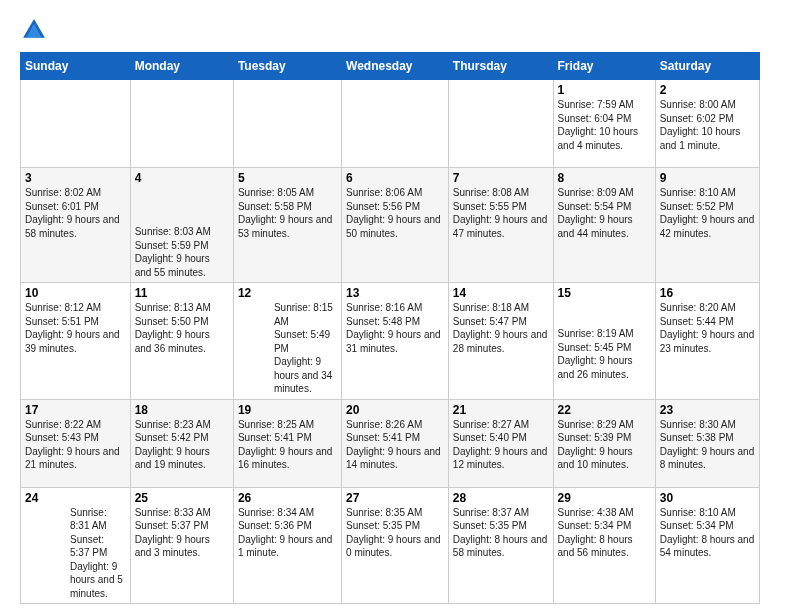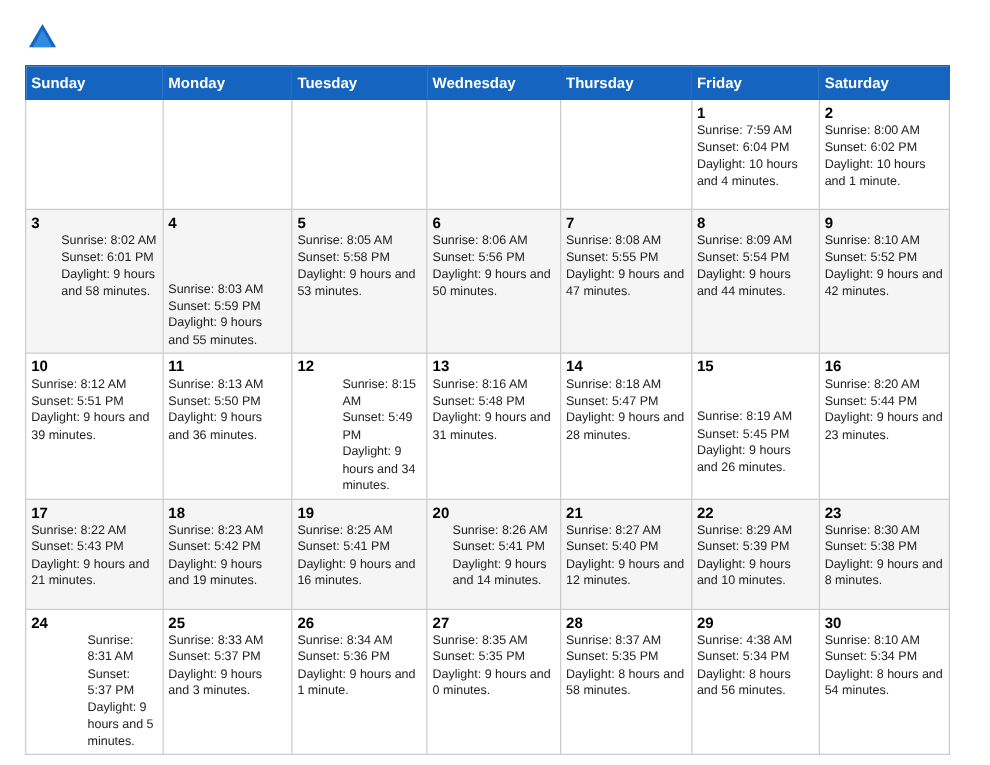--- a/index.html
+++ b/index.html
@@ -139,21 +139,21 @@
           <td>
             <span class="day-num">2</span>
             <div class="day-info" style="white-space: pre-line;">Sunrise: 8:00 AM
 Sunset: 6:02 PM
 Daylight: 10 hours and 1 minute.</div>
           </td>
         </tr>
         <tr>
           <td>
             <span class="day-num">3</span>
-            <div class="day-info" style="white-space: pre-line; margin-left: 24px;">Sunrise: 8:02 AM
+            <div class="day-info" style="white-space: pre-line;">Sunrise: 8:02 AM
 Sunset: 6:01 PM
 Daylight: 9 hours and 58 minutes.</div>
           </td>
           <td>
             <span class="day-num">4</span>
             <div class="day-info" style="white-space: pre-line; margin-top: 40px;">Sunrise: 8:03 AM
 Sunset: 5:59 PM
 Daylight: 9 hours and 55 minutes.</div>
           </td>
           <td>
@@ -245,21 +245,21 @@
 Daylight: 9 hours and 19 minutes.</div>
           </td>
           <td>
             <span class="day-num">19</span>
             <div class="day-info" style="white-space: pre-line;">Sunrise: 8:25 AM
 Sunset: 5:41 PM
 Daylight: 9 hours and 16 minutes.</div>
           </td>
           <td>
             <span class="day-num">20</span>
-            <div class="day-info" style="white-space: pre-line; margin-left: 16px;">Sunrise: 8:26 AM
+            <div class="day-info" style="white-space: pre-line;">Sunrise: 8:26 AM
 Sunset: 5:41 PM
 Daylight: 9 hours and 14 minutes.</div>
           </td>
           <td>
             <span class="day-num">21</span>
             <div class="day-info" style="white-space: pre-line;">Sunrise: 8:27 AM
 Sunset: 5:40 PM
 Daylight: 9 hours and 12 minutes.</div>
           </td>
           <td>

